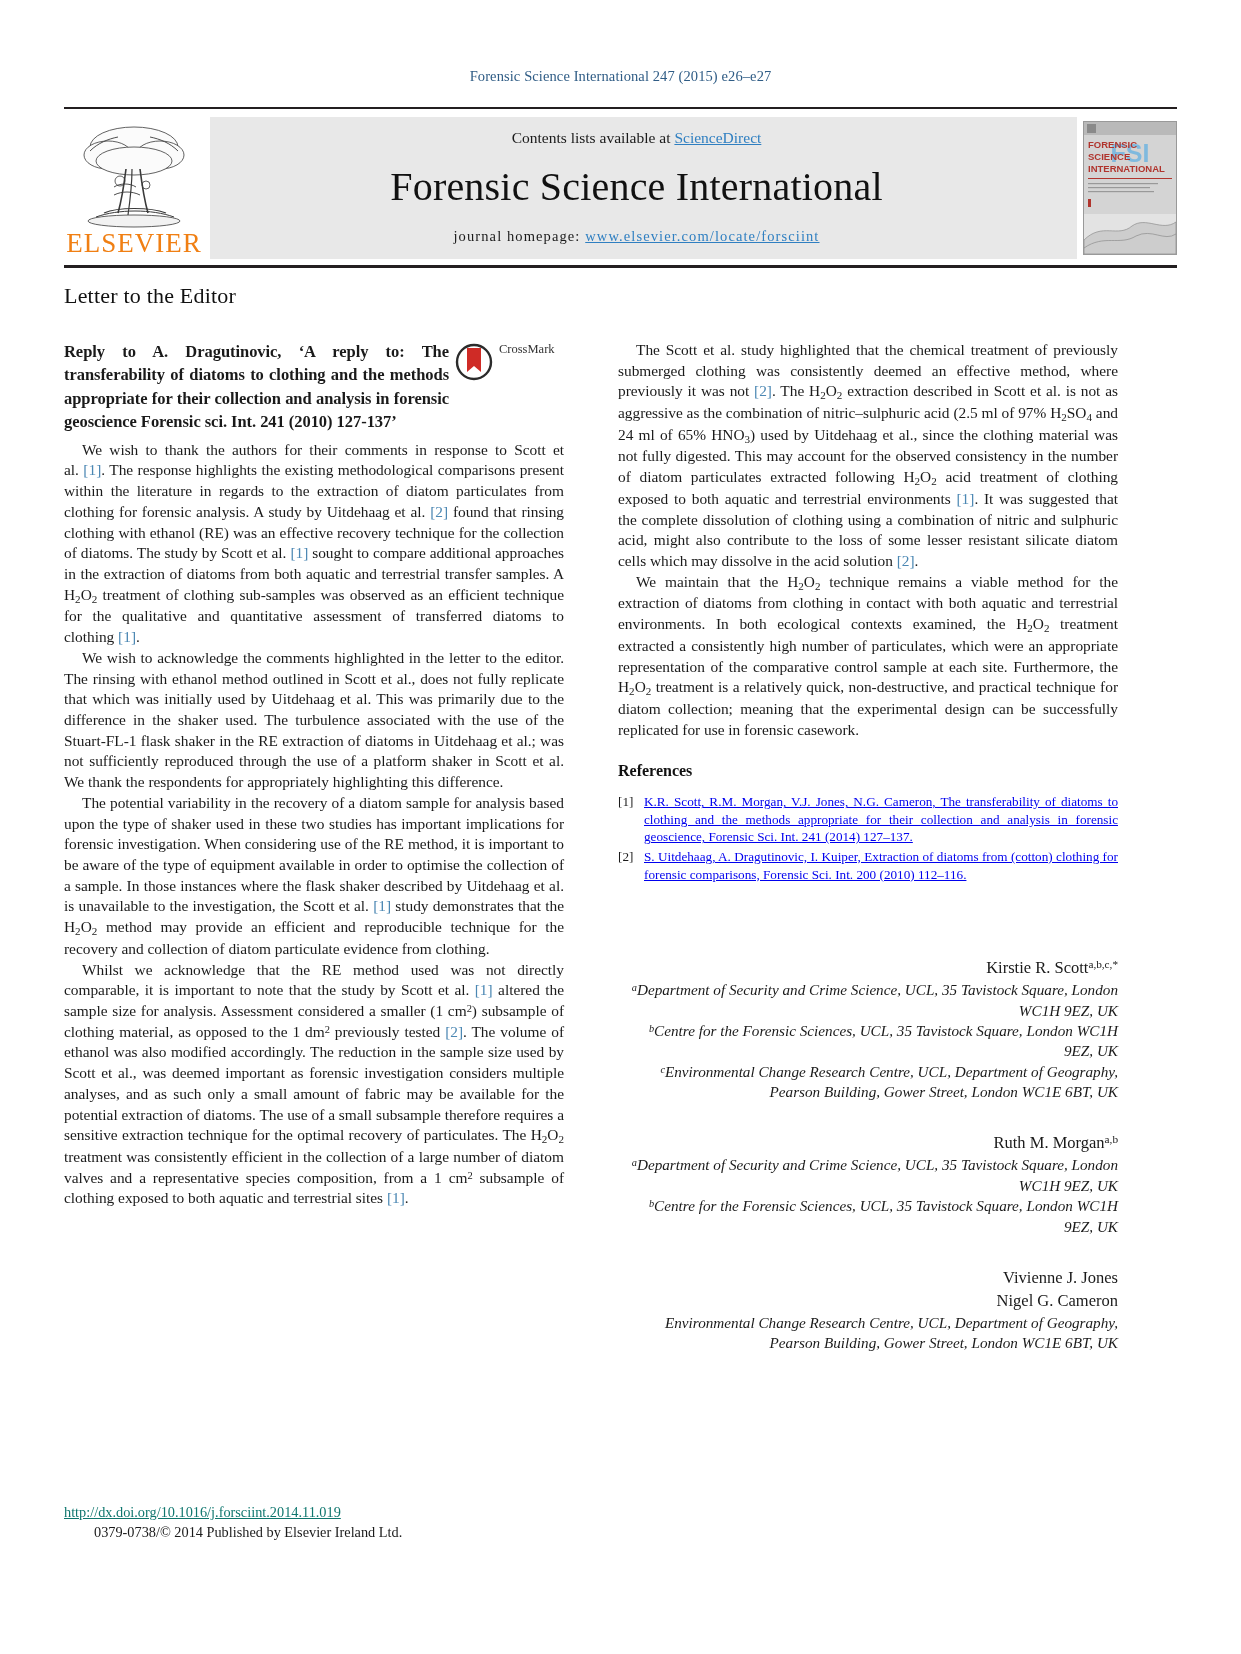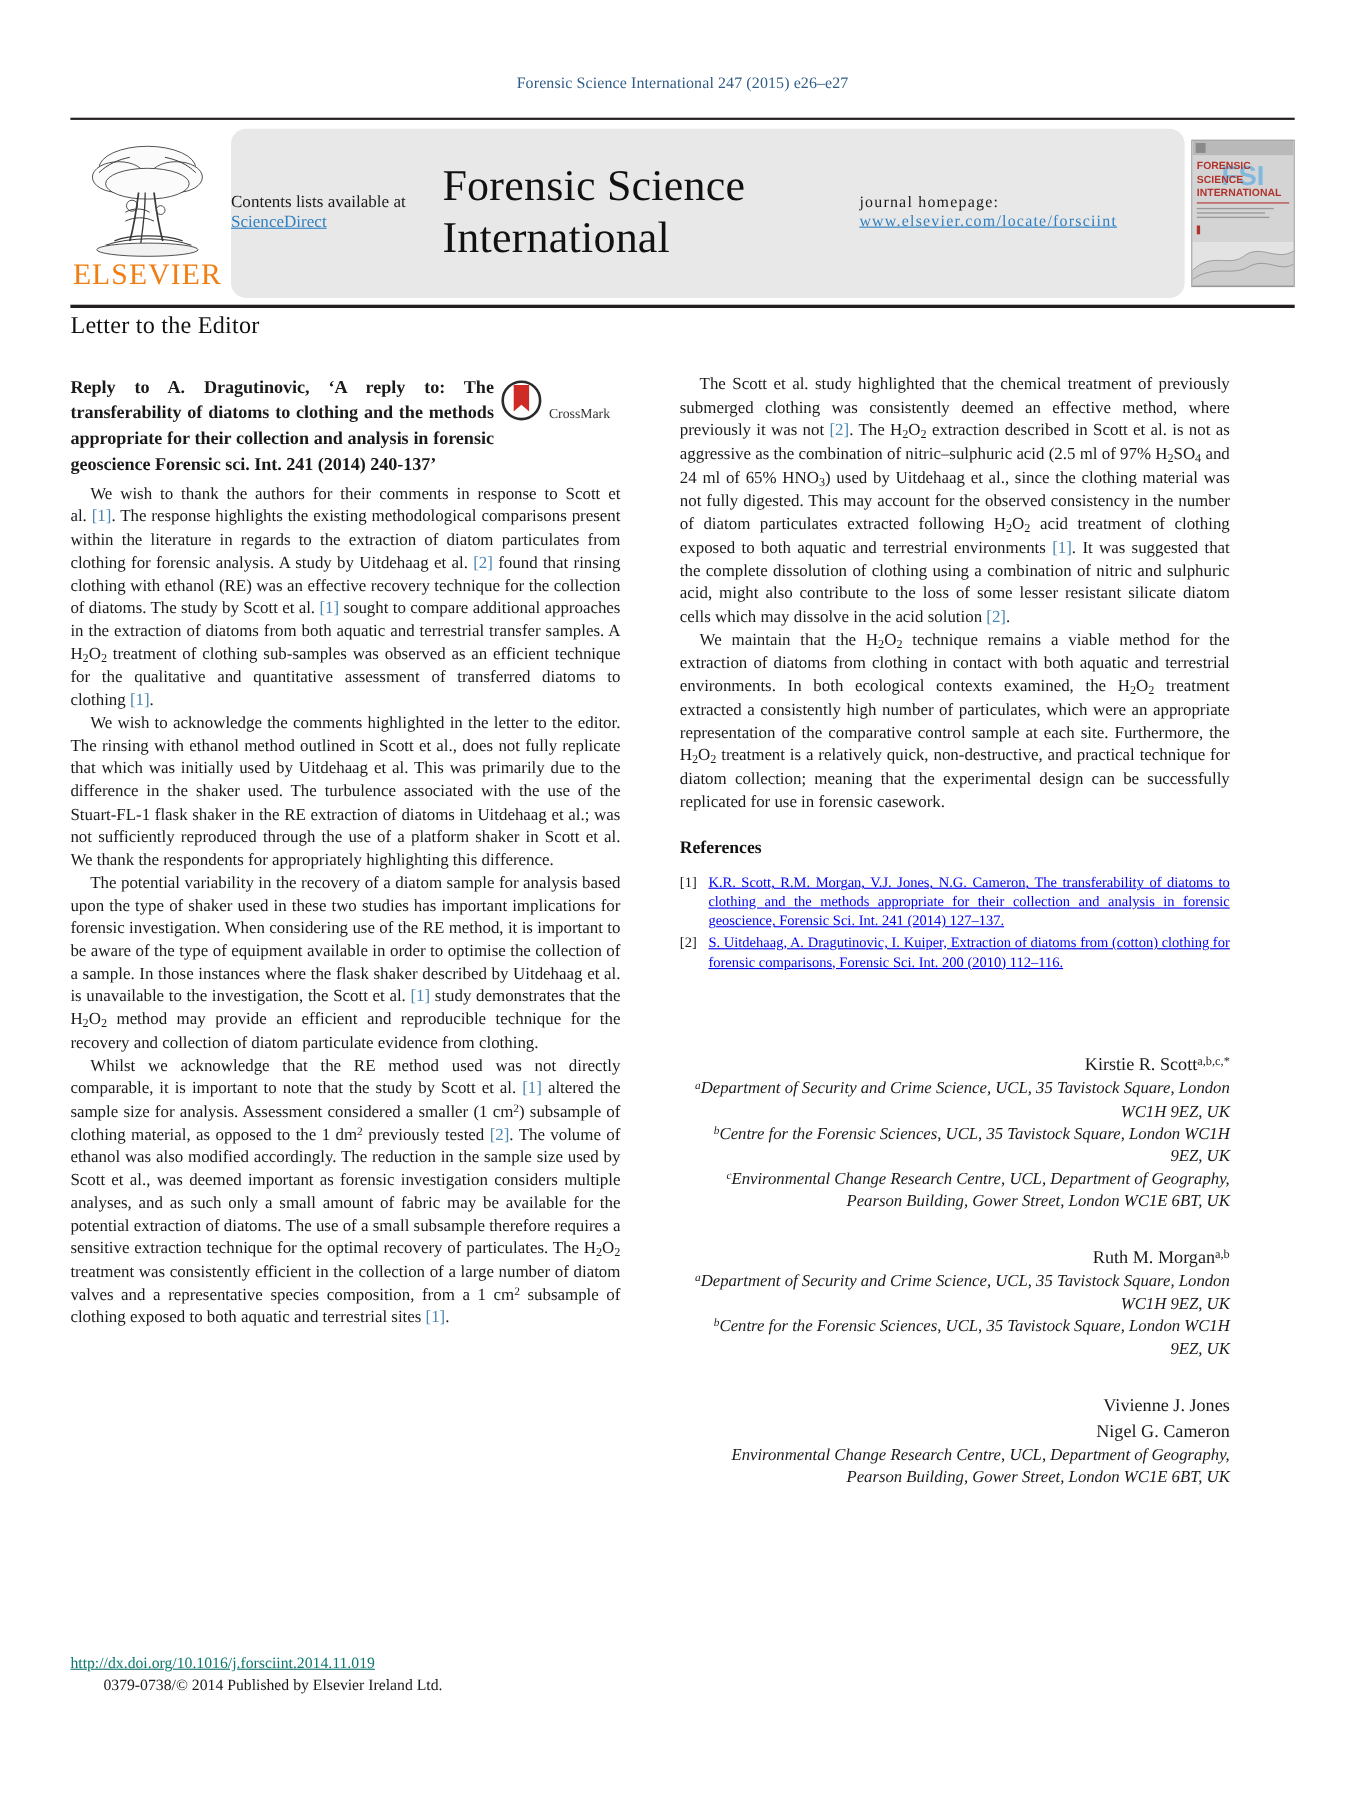--- a/index.html
+++ b/index.html
@@ -64,26 +64,26 @@
     letter-spacing: 1px;
     color: #f07f13;
     font-weight: 400;
     margin-top: 1px;
     line-height: 1;
   }
   .journal-band {
     flex: 1 1 auto;
     background: #e8e8e8;
     display: flex;
+    flex-direction: column;
     justify-content: space-between;
     align-items: center;
     padding: 12px 14px 14px 0;
     margin-left: 6px;
     margin-right: 6px;
-    border-radius: 14px;
   }
   .contents-line {
     font-size: 15.5px;
     color: #1a1a1a;
   }
   .contents-line .sd {
     color: #2f7fc1;
   }
   .journal-title {
     font-size: 40px;
@@ -144,21 +144,21 @@
     width: 385px;
     letter-spacing: -.05px;
   }
   .crossmark {
     position: absolute;
     top: 2px;
     right: 0;
     width: 110px;
     height: 42px;
     display: flex;
-    align-items: flex-end;
+    align-items: flex-start;
     gap: 5px;
   }
   .crossmark-label {
     font-size: 12.5px;
     color: #333;
   }
 
   p.body {
     font-size: 15.4px;
     line-height: 1.345;
@@ -292,21 +292,21 @@
   <div class="col-left">
 
     <div class="crossmark">
       <svg width="40" height="40" viewBox="0 0 40 40">
         <circle cx="20" cy="20" r="17" fill="#ffffff" stroke="#2b2b2b" stroke-width="2.4"></circle>
         <path d="M13 6 L27 6 L27 30 L20 24 L13 30 Z" fill="#cf2b26"></path>
       </svg>
       <span class="crossmark-label">CrossMark</span>
     </div>
 
-    <h1 class="article-title">Reply to A. Dragutinovic, ‘A reply to: The transferability of diatoms to clothing and the methods appropriate for their collection and analysis in forensic geoscience Forensic sci. Int. 241 (2014) 240-137’</h1>
+    <h1 class="article-title">Reply to A. Dragutinovic, ‘A reply to: The transferability of diatoms to clothing and the methods appropriate for their collection and analysis in forensic geoscience Forensic sci. Int. 241 (2010) 127-137’</h1>
 
     <p class="body first">
       We wish to thank the authors for their comments in response to Scott et al.&nbsp;<span class="ref-link">[1]</span>. The response highlights the existing methodological comparisons present within the literature in regards to the extraction of diatom particulates from clothing for forensic analysis. A study by Uitdehaag et al.&nbsp;<span class="ref-link">[2]</span> found that rinsing clothing with ethanol (RE) was an effective recovery technique for the collection of diatoms. The study by Scott et al.&nbsp;<span class="ref-link">[1]</span> sought to compare additional approaches in the extraction of diatoms from both aquatic and terrestrial transfer samples. A H<sub>2</sub>O<sub>2</sub> treatment of clothing sub-samples was observed as an efficient technique for the qualitative and quantitative assessment of transferred diatoms to clothing&nbsp;<span class="ref-link">[1]</span>.
     </p>
 
     <p class="body">
       We wish to acknowledge the comments highlighted in the letter to the editor. The rinsing with ethanol method outlined in Scott et al., does not fully replicate that which was initially used by Uitdehaag et al. This was primarily due to the difference in the shaker used. The turbulence associated with the use of the Stuart-FL-1 flask shaker in the RE extraction of diatoms in Uitdehaag et al.; was not sufficiently reproduced through the use of a platform shaker in Scott et al. We thank the respondents for appropriately highlighting this difference.
     </p>
 
     <p class="body">

